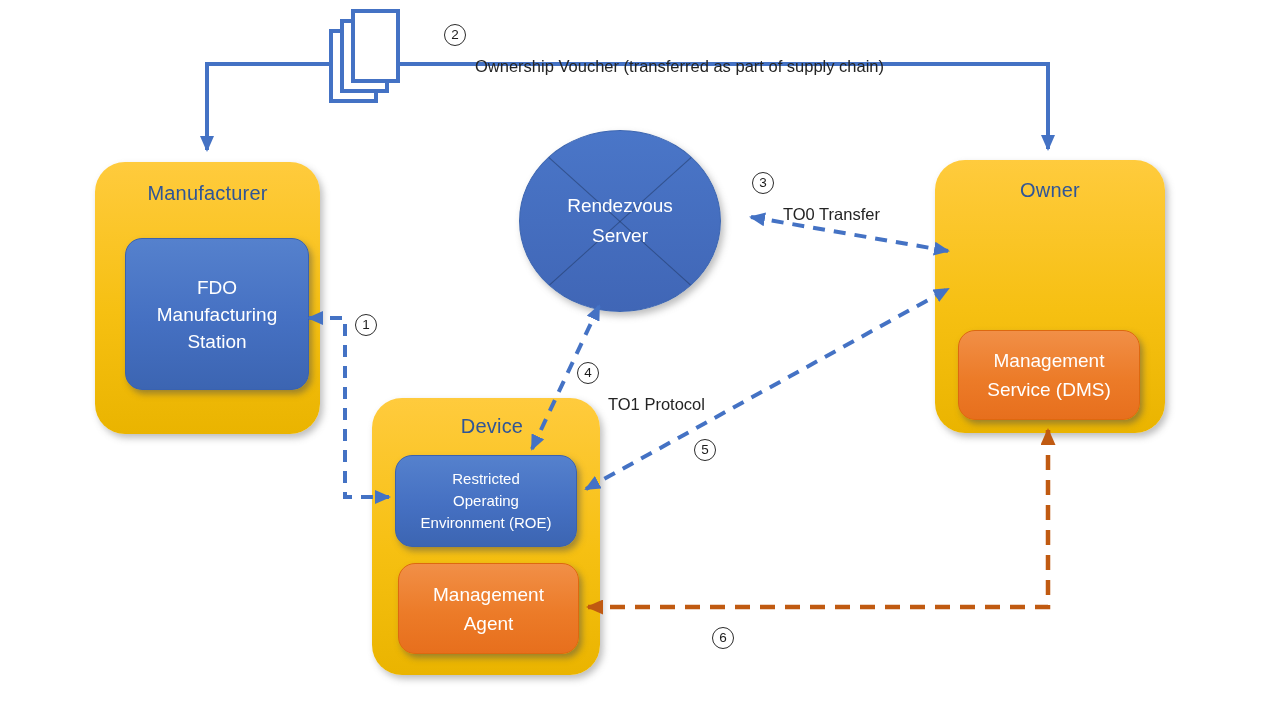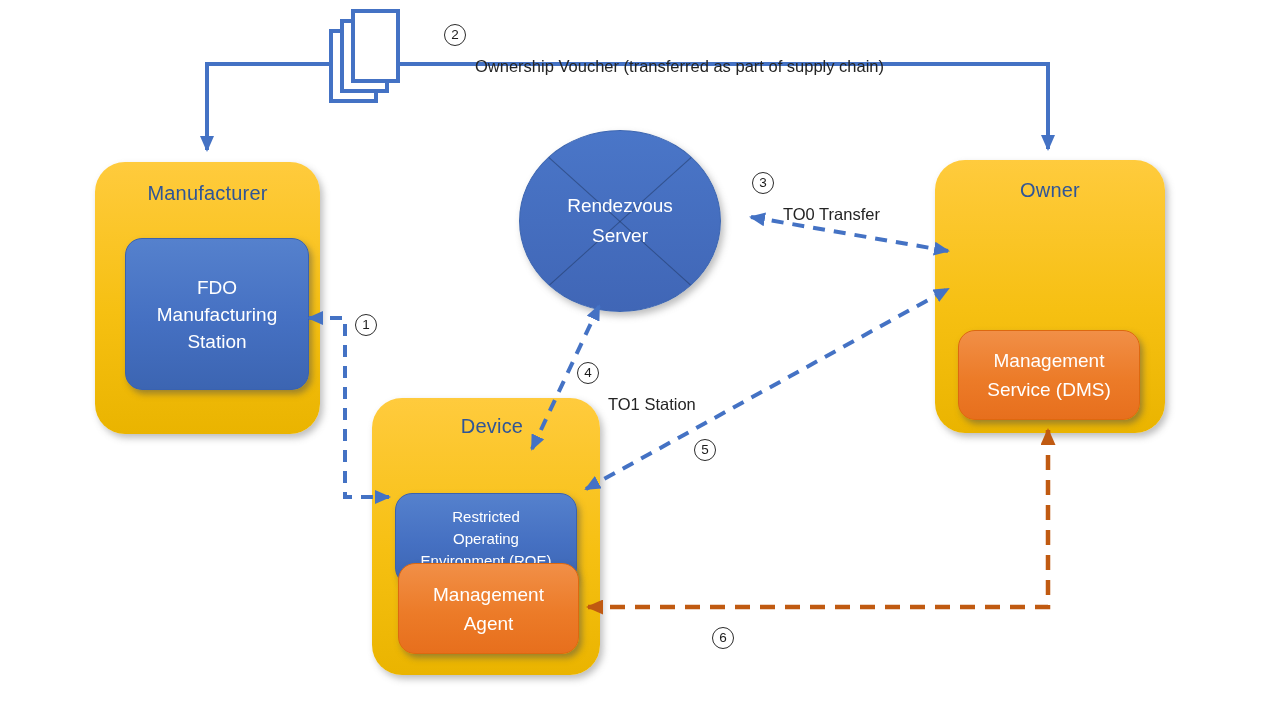--- a/index.html
+++ b/index.html
@@ -77,21 +77,21 @@
   <div class="container-box" style="left:95px;top:162px;width:225px;height:272px;">
     <div class="container-title" style="top:20px;">Manufacturer</div>
   </div>
   <div class="node blue" style="left:118px;top:238px;width:182px;height:150px;font-size:19px;line-height:27px;margin-left:7px;">FDO
 Manufacturing
 Station</div>
 
   <div class="container-box" style="left:372px;top:398px;width:228px;height:277px;">
     <div class="container-title" style="top:17px;margin-left:12px;">Device</div>
   </div>
-  <div class="node blue" style="left:395px;top:455px;width:180px;height:90px;font-size:15px;line-height:22px;margin-top:38px;">Restricted
+  <div class="node blue" style="left:395px;top:455px;width:180px;height:90px;font-size:15px;line-height:22px;">Restricted
 Operating
 Environment (ROE)</div>
   <div class="node orange" style="left:398px;top:563px;width:179px;height:89px;font-size:19px;line-height:29px;">Management
 Agent</div>
 
   <div class="container-box" style="left:935px;top:160px;width:230px;height:273px;">
     <div class="container-title" style="top:19px;">Owner</div>
   </div>
   <div class="node orange" style="left:958px;top:330px;width:180px;height:88px;font-size:19px;line-height:29px;">Management
 Service (DMS)</div>
@@ -148,21 +148,21 @@
     <span class="num">3</span>
     <span class="txt">TO0 Transfer</span>
   </div>
 
   <div class="ann" style="left:355px;top:312px;">
     <span class="num">1</span>
   </div>
 
   <div class="ann" style="left:577px;top:360px;">
     <span class="num">4</span>
-    <span class="txt">TO1 Station</span>
+    <span class="txt">TO1 Protocol</span>
   </div>
 
   <div class="ann" style="left:694px;top:437px;">
     <span class="num">5</span>
   </div>
 
   <div class="ann" style="left:712px;top:625px;">
     <span class="num">6</span>
   </div>
 

